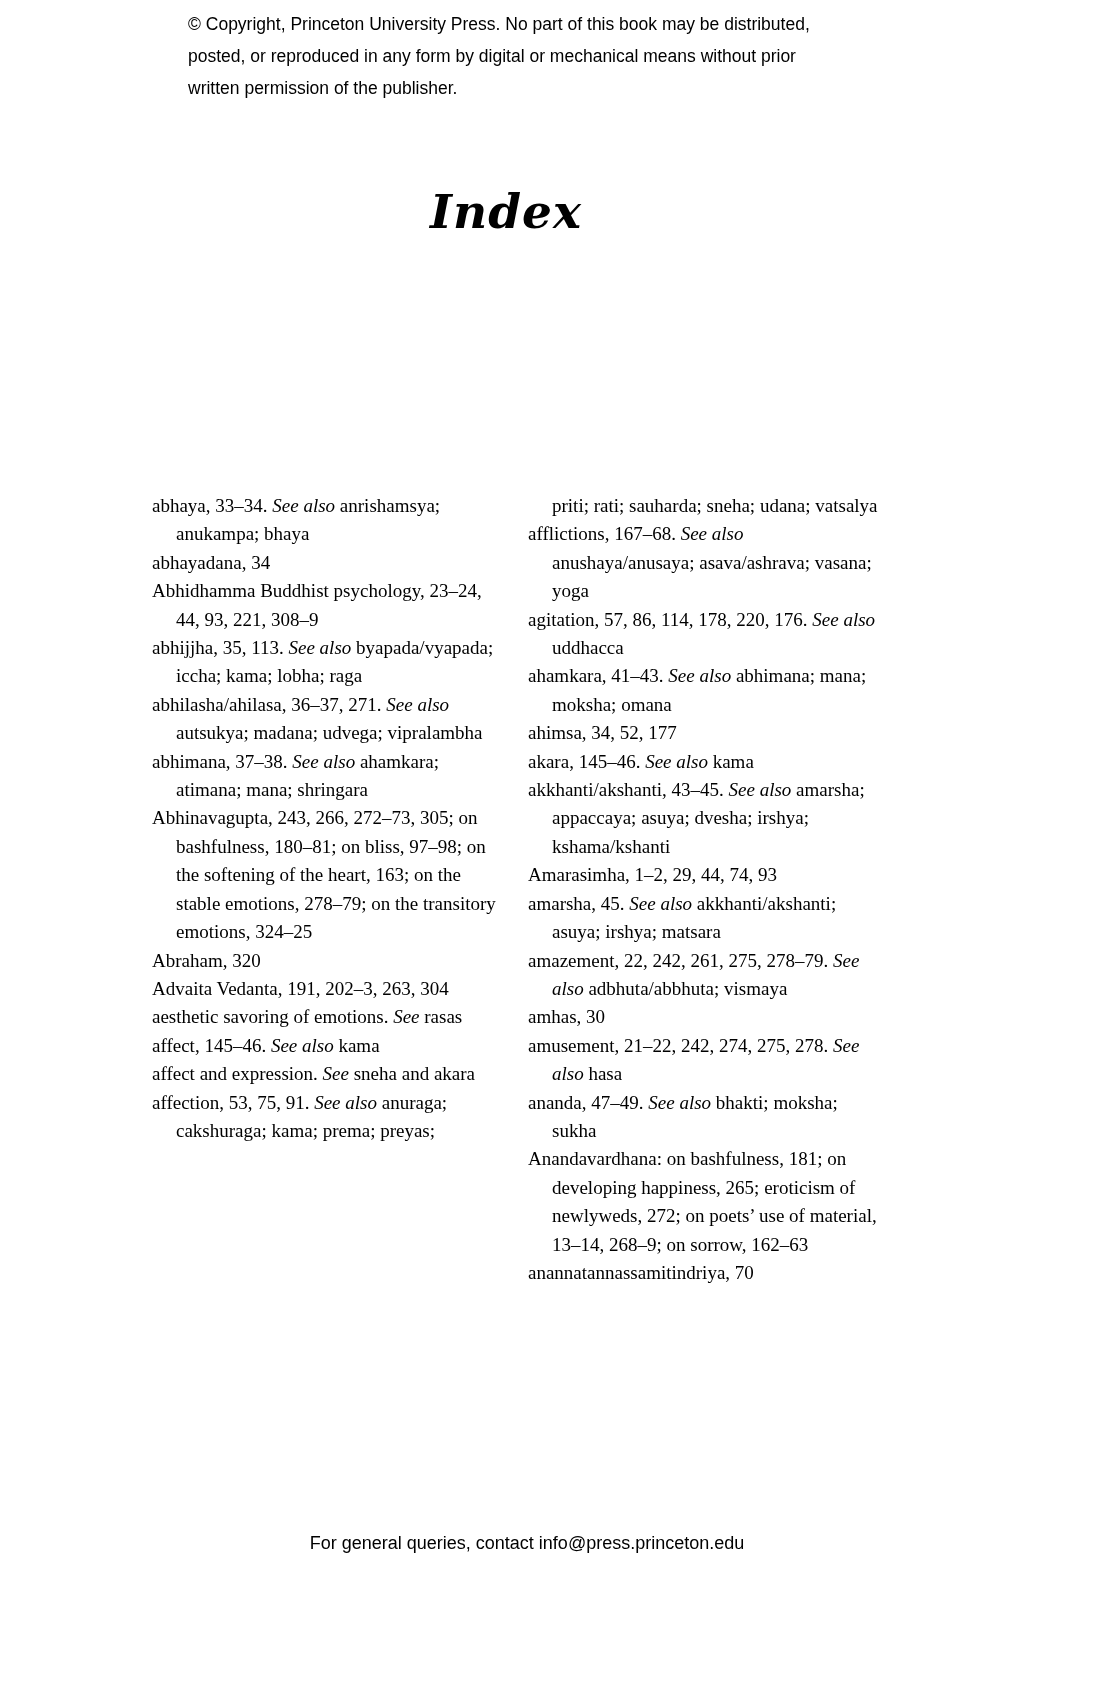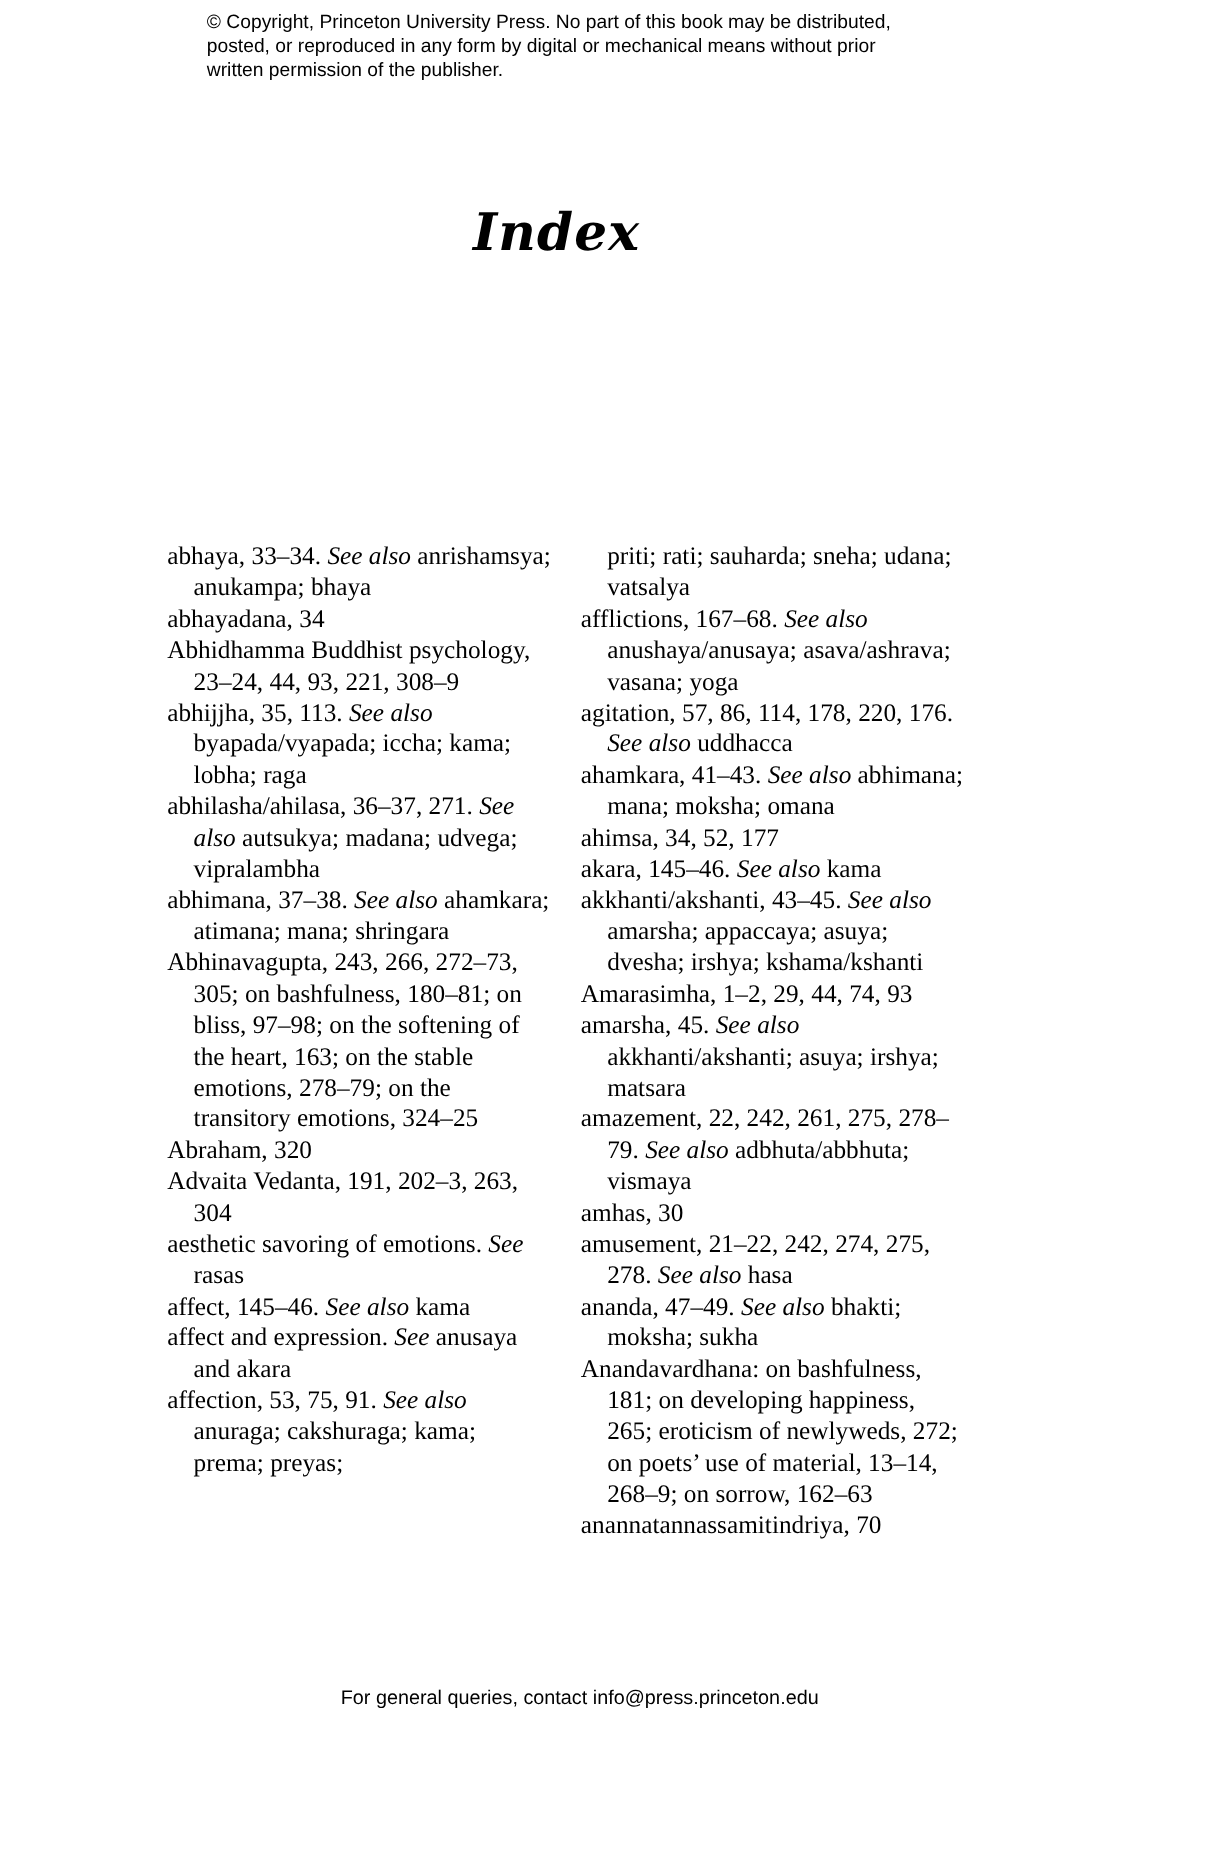--- a/index.html
+++ b/index.html
@@ -12,21 +12,21 @@
     color: #000000;
     overflow: hidden;
   }
   .copyright {
     position: absolute;
     top: 8px;
     left: 188px;
     width: 648px;
     font-family: "Liberation Sans", sans-serif;
     font-size: 17.5px;
-    line-height: 22px;
+    line-height: 32px;
     margin: 0;
   }
   .title {
     position: absolute;
     top: 184px;
     left: 0;
     width: 1012px;
     text-align: center;
     font-family: "DejaVu Serif", serif;
     font-style: italic;
@@ -38,21 +38,21 @@
   .columns {
     position: absolute;
     top: 492px;
     left: 152px;
     width: 726px;
     display: flex;
     gap: 26px;
   }
   .col {
     width: 350px;
-    font-size: 23px;
+    font-size: 19px;
     line-height: 28.4px;
   }
   .index-entry {
     padding-left: 24px;
     text-indent: -24px;
   }
   .index-entry.continuation {
     text-indent: 0;
   }
   .index-entry em {
@@ -84,21 +84,21 @@
         <div class="index-entry"><span>abhayadana, 34</span></div>
         <div class="index-entry"><span>Abhidhamma Buddhist psychology, 23–24, 44, 93, 221, 308–9</span></div>
         <div class="index-entry"><span>abhijjha, 35, 113. </span><em>See also</em><span> byapada/vyapada; iccha; kama; lobha; raga</span></div>
         <div class="index-entry"><span>abhilasha/ahilasa, 36–37, 271. </span><em>See also</em><span> autsukya; madana; udvega; vipralambha</span></div>
         <div class="index-entry"><span>abhimana, 37–38. </span><em>See also</em><span> ahamkara; atimana; mana; shringara</span></div>
         <div class="index-entry"><span>Abhinavagupta, 243, 266, 272–73, 305; on bashfulness, 180–81; on bliss, 97–98; on the softening of the heart, 163; on the stable emotions, 278–79; on the transitory emotions, 324–25</span></div>
         <div class="index-entry"><span>Abraham, 320</span></div>
         <div class="index-entry"><span>Advaita Vedanta, 191, 202–3, 263, 304</span></div>
         <div class="index-entry"><span>aesthetic savoring of emotions. </span><em>See</em><span> rasas</span></div>
         <div class="index-entry"><span>affect, 145–46. </span><em>See also</em><span> kama</span></div>
-        <div class="index-entry"><span>affect and expression. </span><em>See</em><span> anusaya and akara</span></div>
+        <div class="index-entry"><span>affect and expression. </span><em>See</em><span> sneha and akara</span></div>
         <div class="index-entry"><span>affection, 53, 75, 91. </span><em>See also</em><span> anuraga; cakshuraga; kama; prema; preyas;</span></div>
       </div>
     <div class="col" id="col-right">
         <div class="index-entry continuation"><span>priti; rati; sauharda; sneha; udana; vatsalya</span></div>
         <div class="index-entry"><span>afflictions, 167–68. </span><em>See also</em><span> anushaya/anusaya; asava/ashrava; vasana; yoga</span></div>
         <div class="index-entry"><span>agitation, 57, 86, 114, 178, 220, 176. </span><em>See also</em><span> uddhacca</span></div>
         <div class="index-entry"><span>ahamkara, 41–43. </span><em>See also</em><span> abhimana; mana; moksha; omana</span></div>
         <div class="index-entry"><span>ahimsa, 34, 52, 177</span></div>
         <div class="index-entry"><span>akara, 145–46. </span><em>See also</em><span> kama</span></div>
         <div class="index-entry"><span>akkhanti/akshanti, 43–45. </span><em>See also</em><span> amarsha; appaccaya; asuya; dvesha; irshya; kshama/kshanti</span></div>

